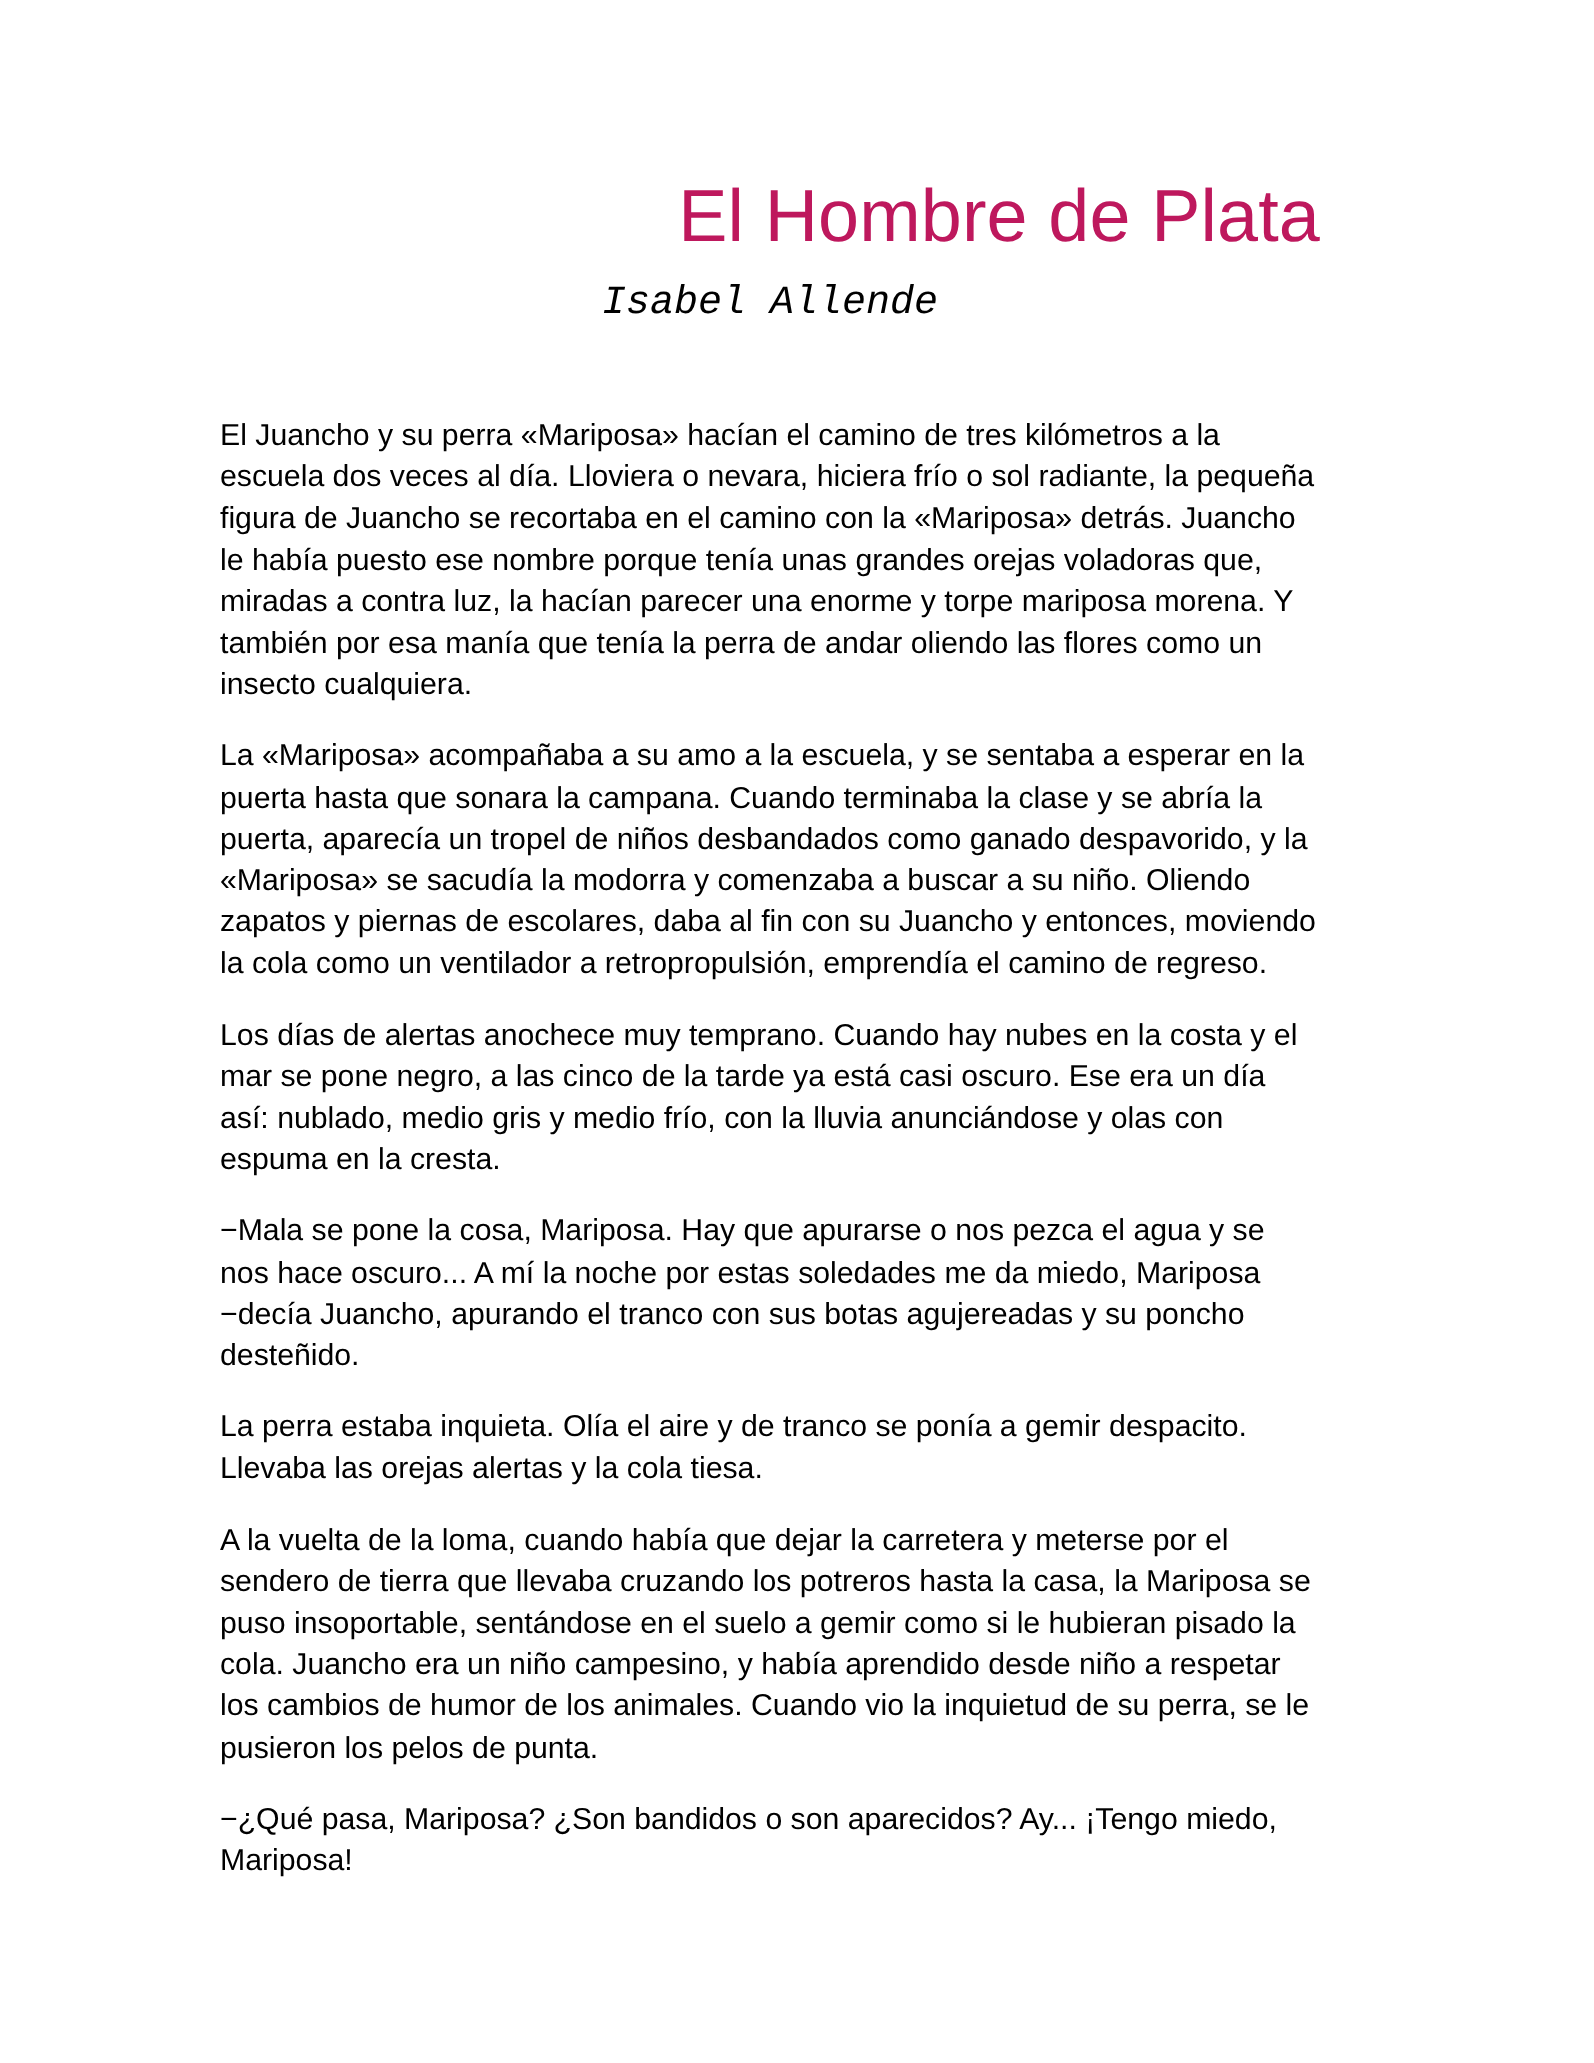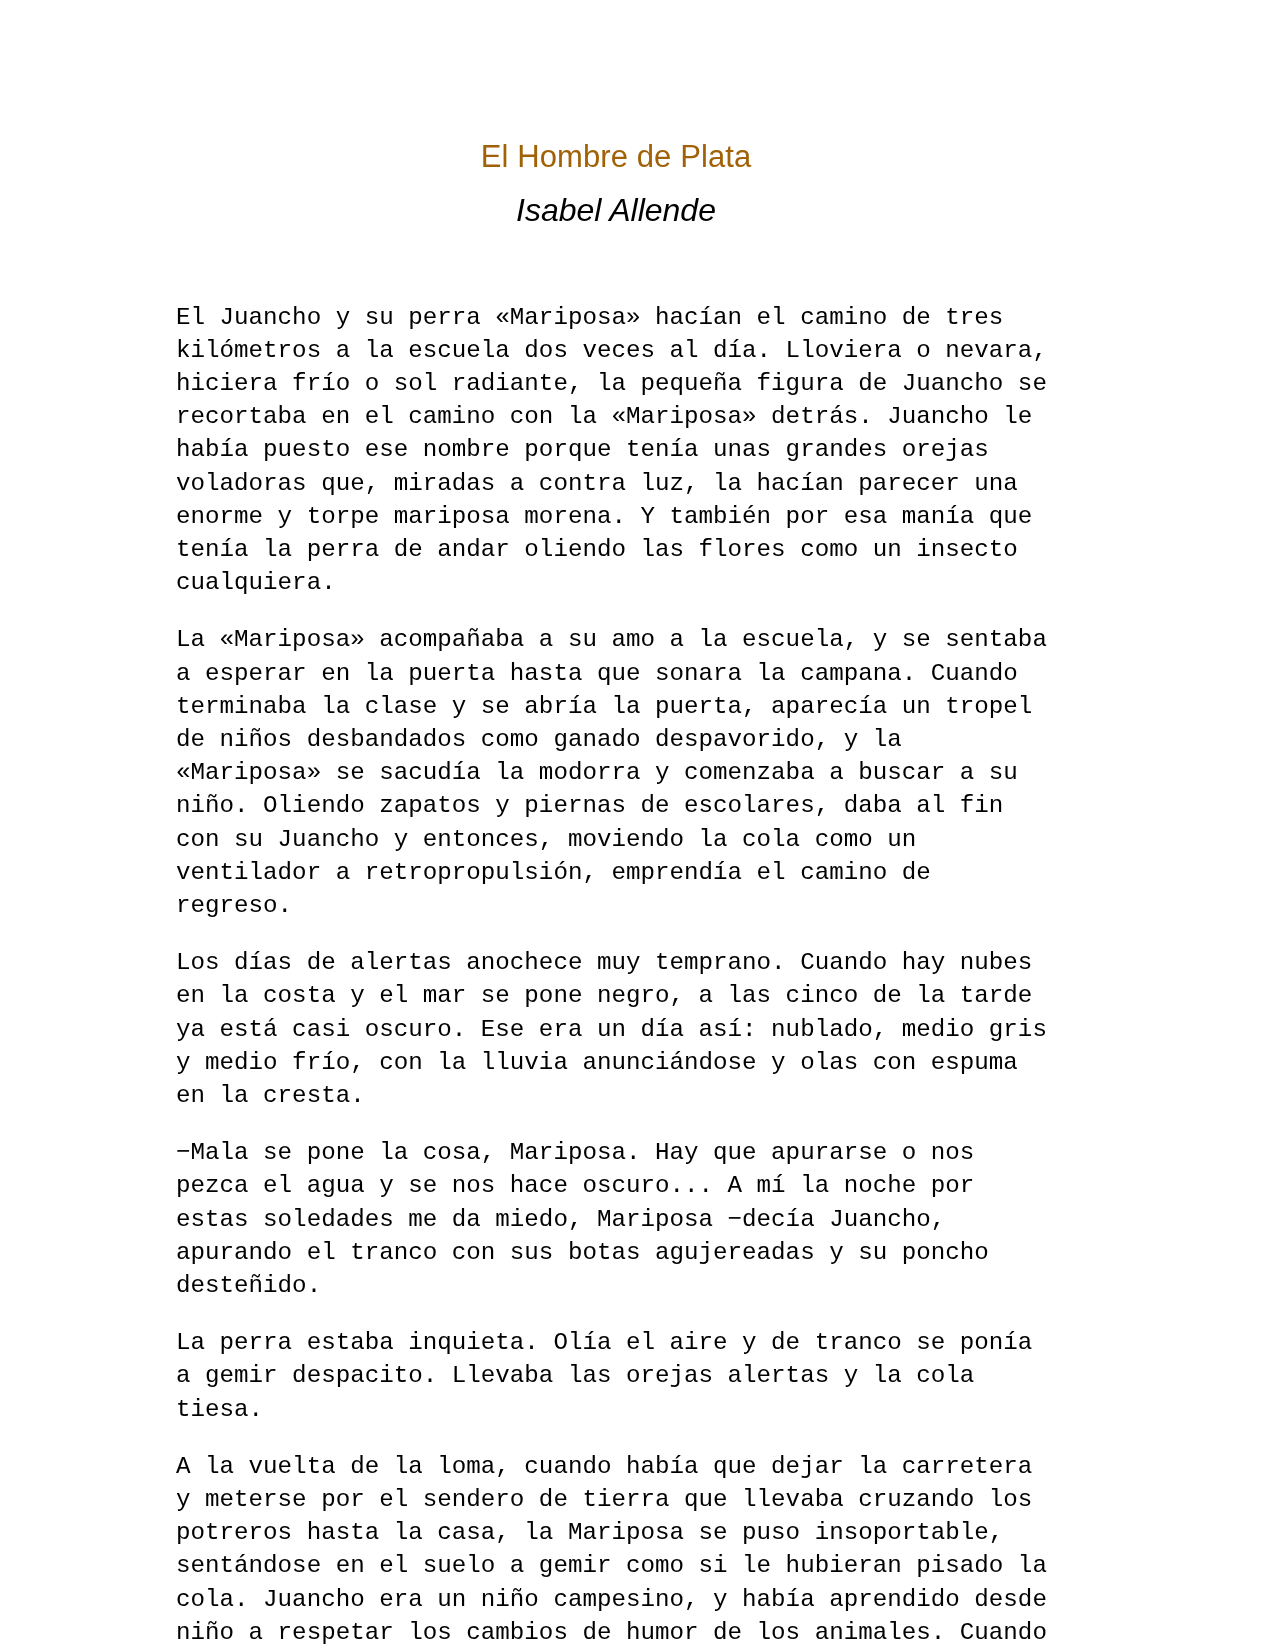--- a/index.html
+++ b/index.html
@@ -23,49 +23,49 @@
   }
   .content {
     position: absolute;
     left: 176px;
     top: 0;
     width: 880px;
   }
   .doc-title {
     margin: 0;
     padding-top: 140px;
-    text-align: center;
+    text-align: right;
     font-weight: normal;
-    font-size: 31px;
+    font-size: 59px;
     line-height: 1.12;
     letter-spacing: 0.1px;
-    color: #a16207;
+    color: #be185d;
   }
   .doc-author {
     margin: 0;
     padding-top: 18px;
     text-align: center;
     font-style: italic;
     font-weight: normal;
     font-size: 32px;
     line-height: 1.12;
     color: #000;
+    font-family: Liberation Mono, monospace;
   }
   .body-text {
     margin-top: 72px;
   }
   .para {
     margin: 0 0 24px 0;
     font-size: 24.2px;
     line-height: 33.2px;
     text-align: left;
     color: #000;
     word-spacing: 0px;
     hyphens: none;
-    font-family: Liberation Mono, monospace;
   }
   .para:last-child {
     margin-bottom: 0;
   }
 </style>
 </head>
 <body>
 
 <div class="page">
   <div class="content">

